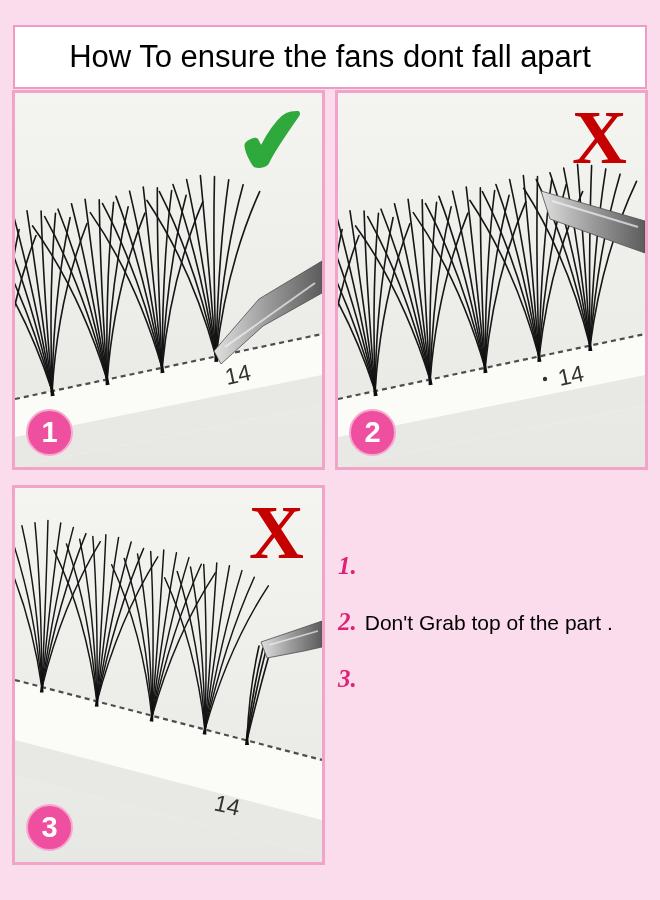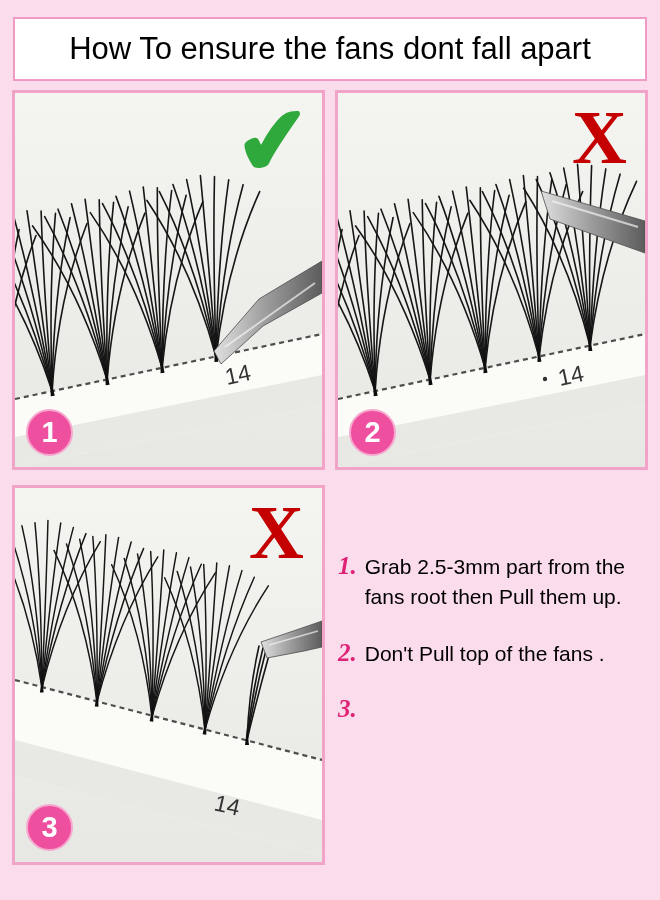--- a/index.html
+++ b/index.html
@@ -2,21 +2,21 @@
 <html><head>
 <meta charset="utf-8">
 <style>
   html,body{margin:0;padding:0;}
   body{
     width:660px;height:900px;overflow:hidden;position:relative;
     background:#fbdcec;
     font-family:"Liberation Sans",sans-serif;
   }
   .title-bar{
-    position:absolute;left:13px;top:17px;width:634px;height:64px;
+    position:absolute;left:13px;top:25px;width:634px;height:64px;
     background:#ffffff;border:2px solid #f19ac6;box-sizing:border-box;
     display:flex;align-items:center;justify-content:center;
   }
   .title-text{font-size:31px;color:#000;white-space:nowrap;}
   .panel{
     position:absolute;width:313px;height:380px;background:#ffffff;
     border:3px solid #f2a3c8;box-sizing:border-box;overflow:hidden;
   }
   #panel1{left:12px;top:90px;}
   #panel2{left:335px;top:90px;}
@@ -140,22 +140,21 @@
     <line x1="254" y1="157" x2="303" y2="143" stroke="#f2f2f2" stroke-width="1.6" opacity="0.7"></line>
     <text x="198" y="322" transform="rotate(13 198 322)" font-size="23" fill="#333" font-family="Liberation Sans, sans-serif">14</text>
   </svg>
   <div class="mark mark-x">X</div>
   <div class="badge">3</div>
 </div>
 
 <div class="instructions">
   <div class="instr">
     <span class="instr-num">1.</span>
-    <span class="instr-text">Grab 2.5-3mm part from the fans root then Pull them up.</span>
   </div>
   <div class="instr">
     <span class="instr-num">2.</span>
-    <span class="instr-text">Don't Pull top of the fans .</span>
+    <span class="instr-text">Don't Grab top of the part .</span>
   </div>
   <div class="instr">
     <span class="instr-num">3.</span>
   </div>
 </div>
 
 </body></html>

